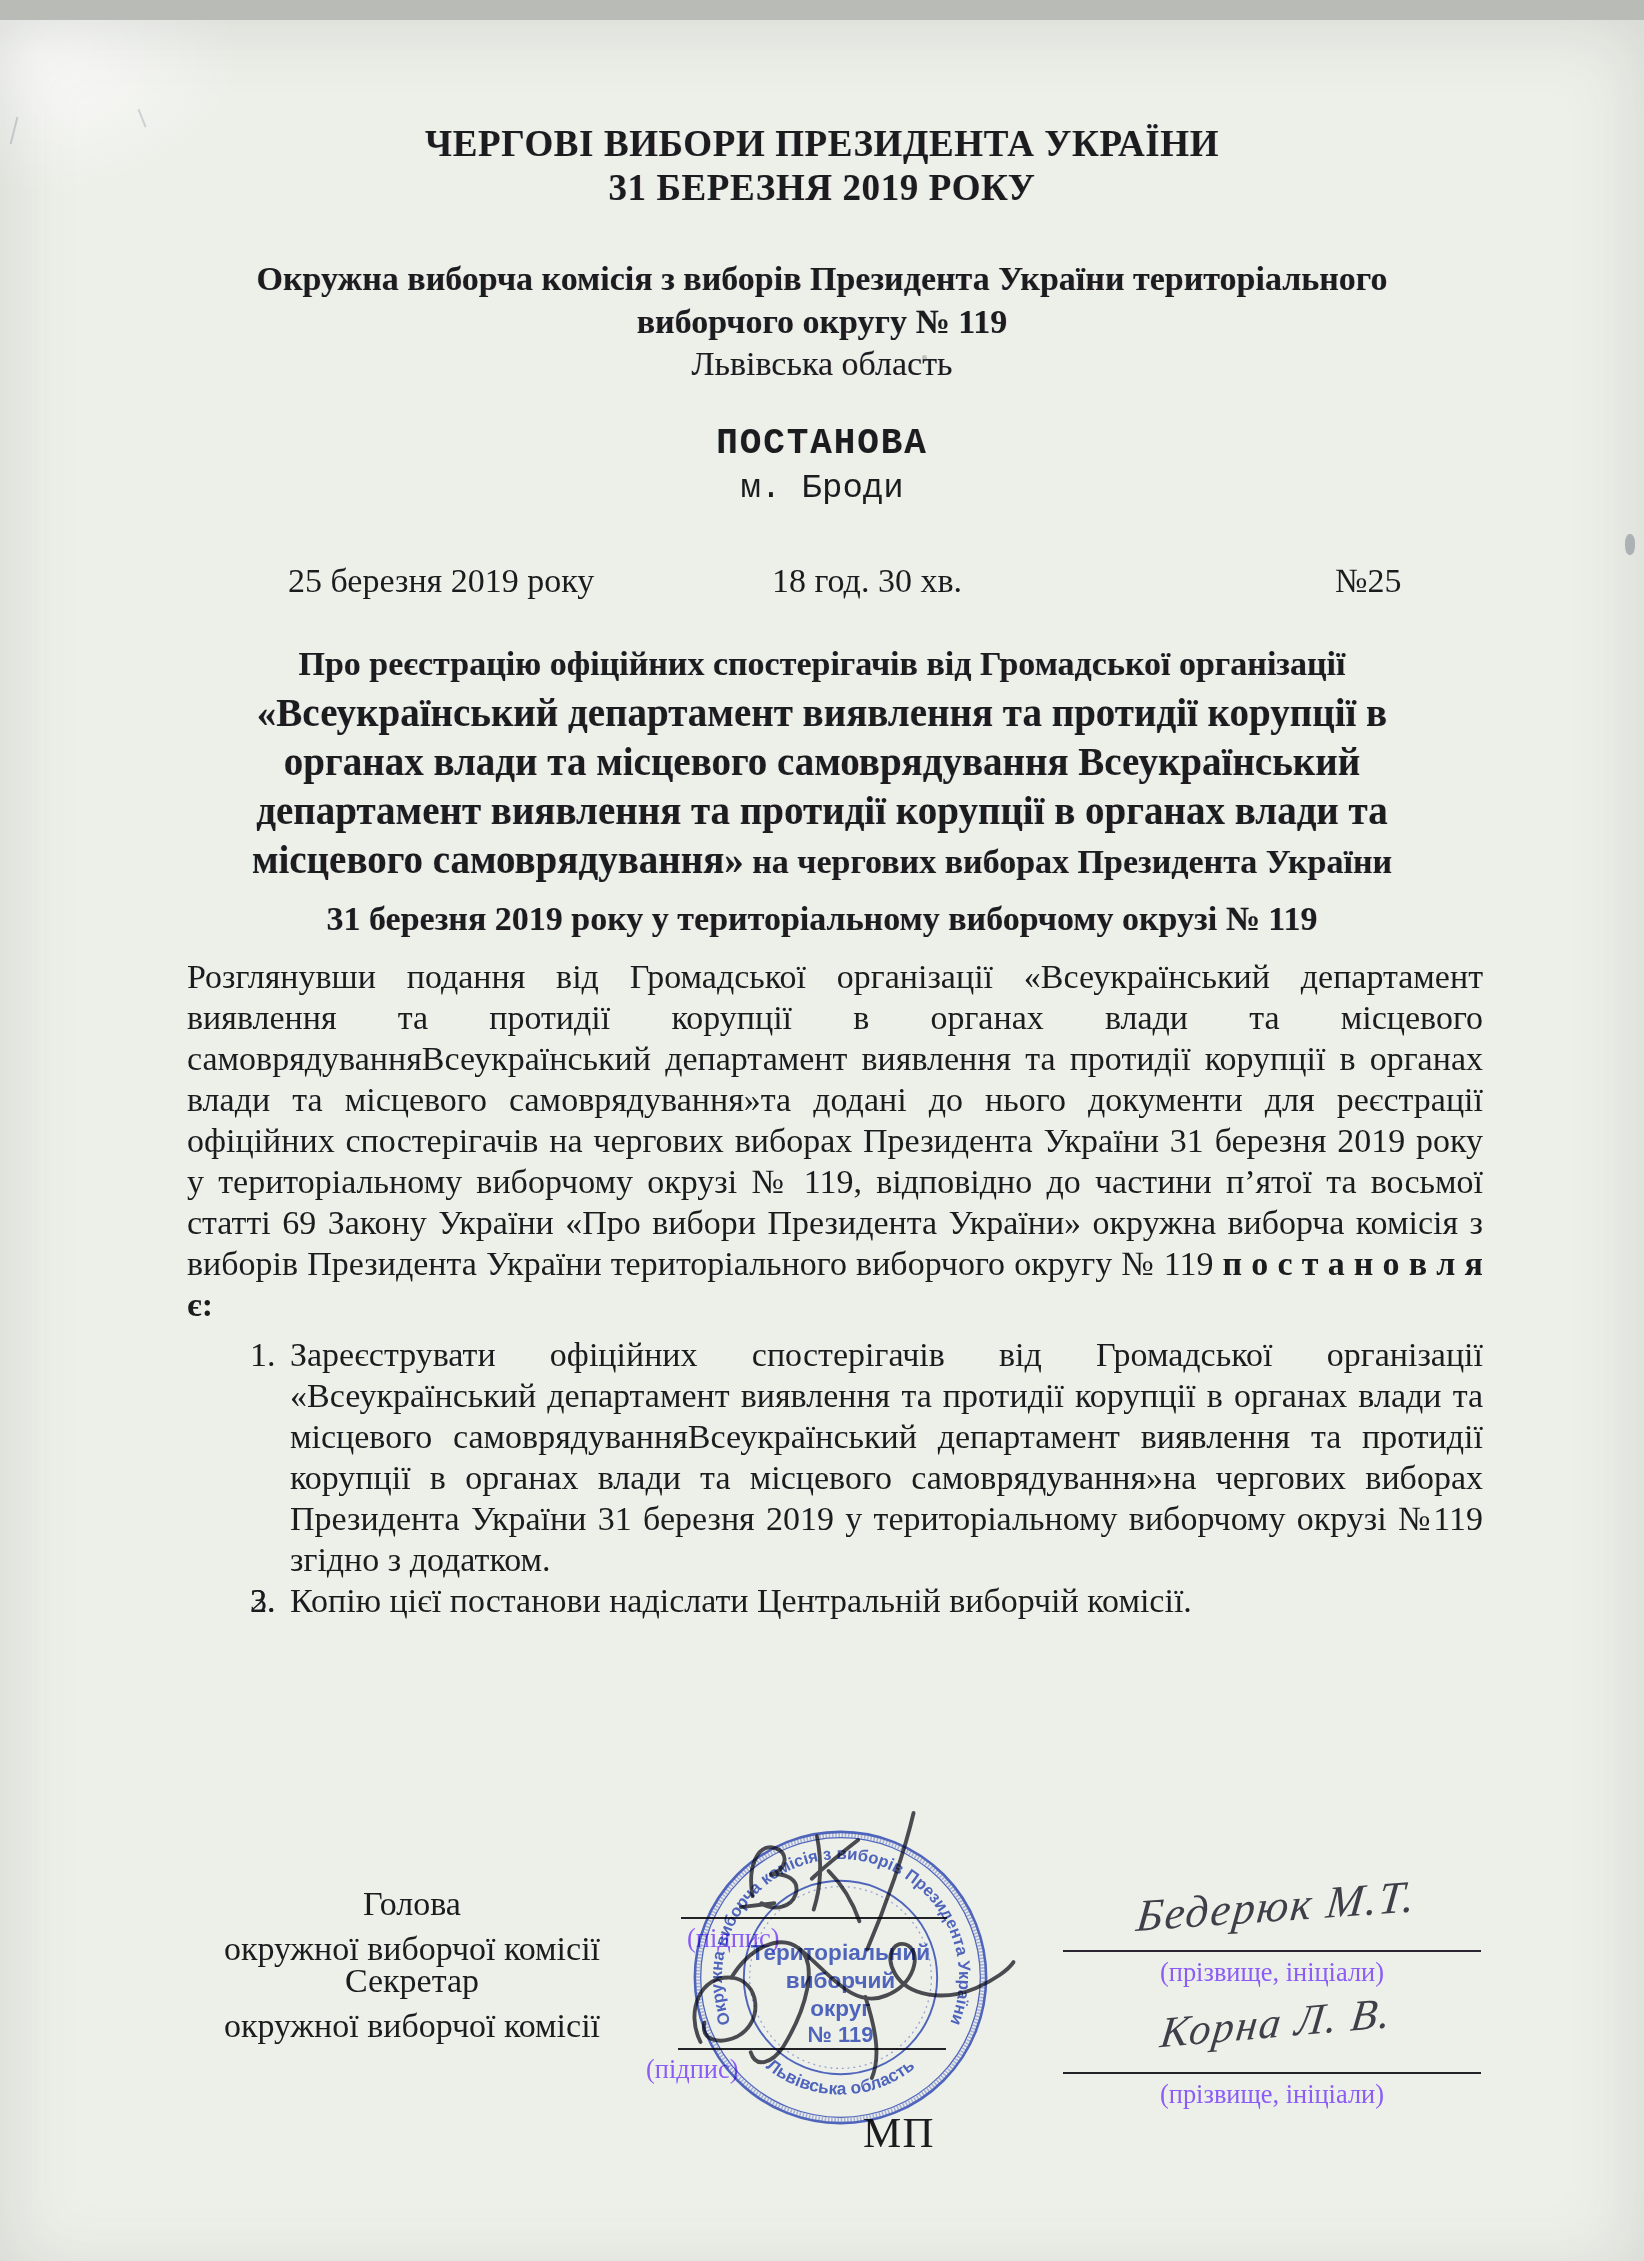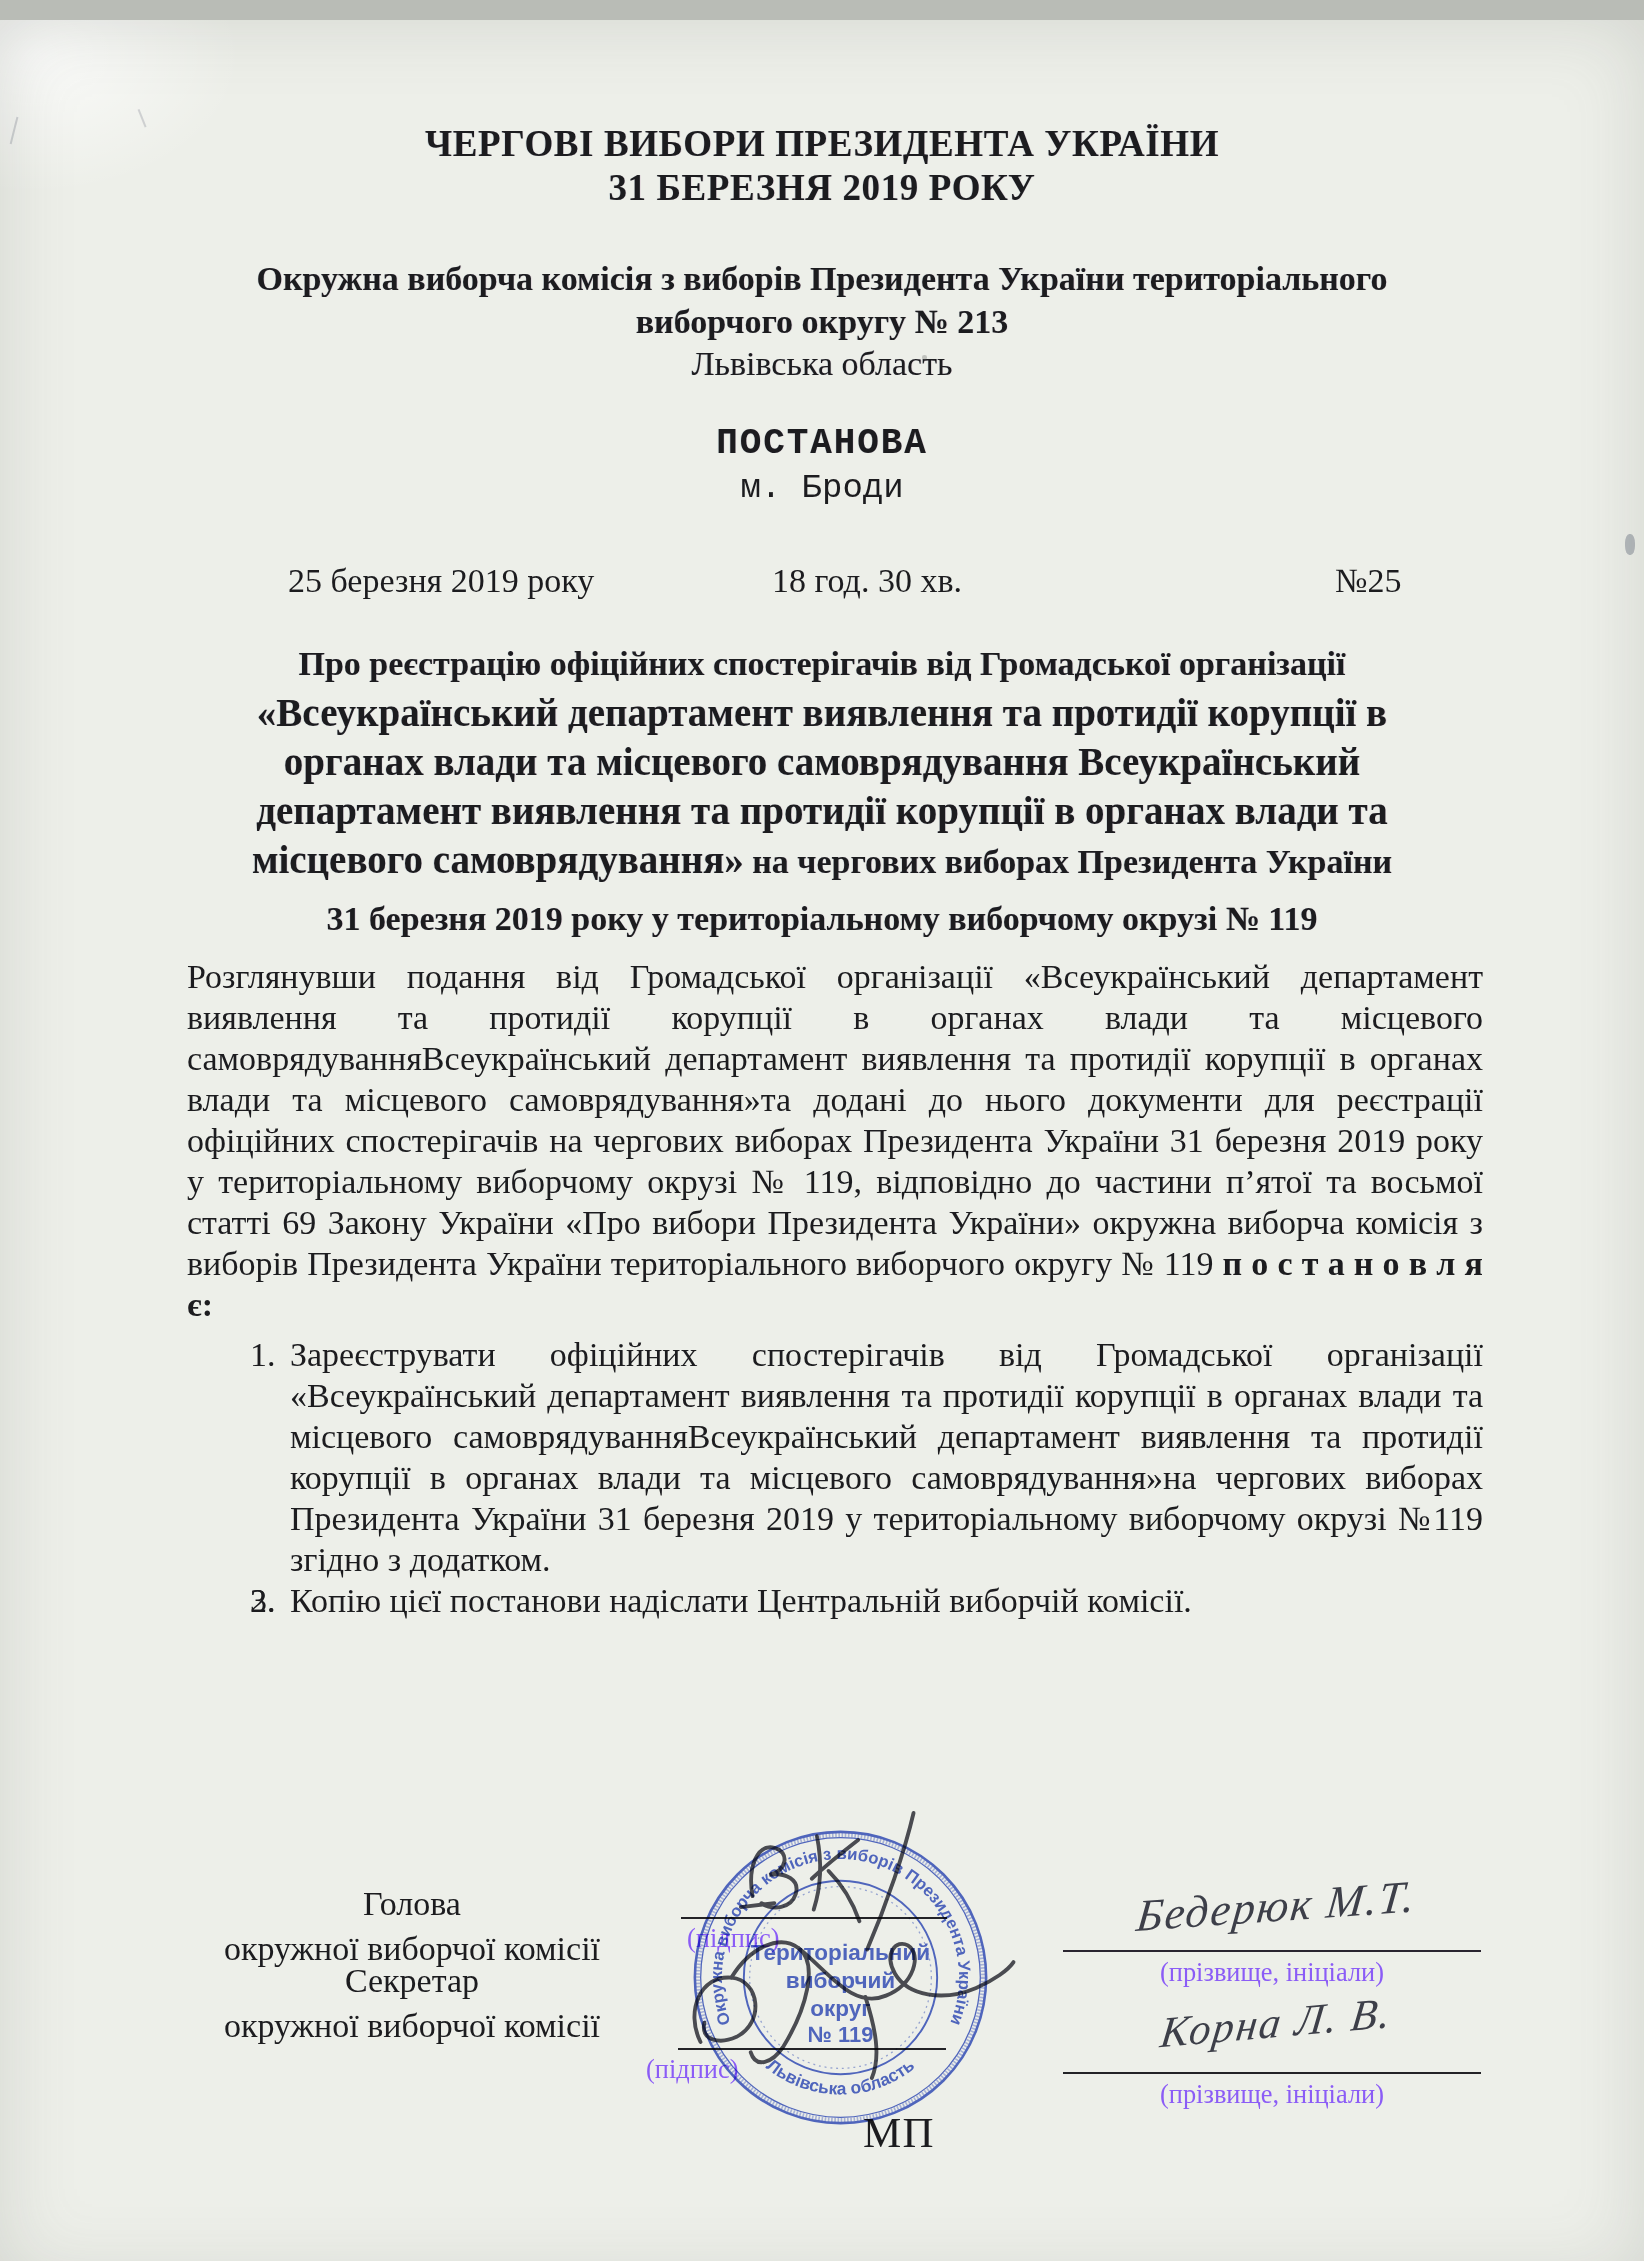--- a/index.html
+++ b/index.html
@@ -84,21 +84,21 @@
 
   <div class="corner-light artifact"></div>
 
   <div class="ctr top-title fringe">
     <div>ЧЕРГОВІ ВИБОРИ ПРЕЗИДЕНТА УКРАЇНИ</div>
     <div>31 БЕРЕЗНЯ 2019 РОКУ</div>
   </div>
 
   <div class="ctr commission fringe">
     <div>Окружна виборча комісія з виборів Президента України територіального</div>
-    <div>виборчого округу № 213</div>
+    <div>виборчого округу № 119</div>
     <div class="region">Львівська область</div>
   </div>
 
   <div class="ctr postanova">
     <div class="heading fringe">ПОСТАНОВА</div>
     <div class="city">м. Броди</div>
   </div>
 
   <div class="date-row">
     <span class="d d-date">25 березня 2019 року</span>

